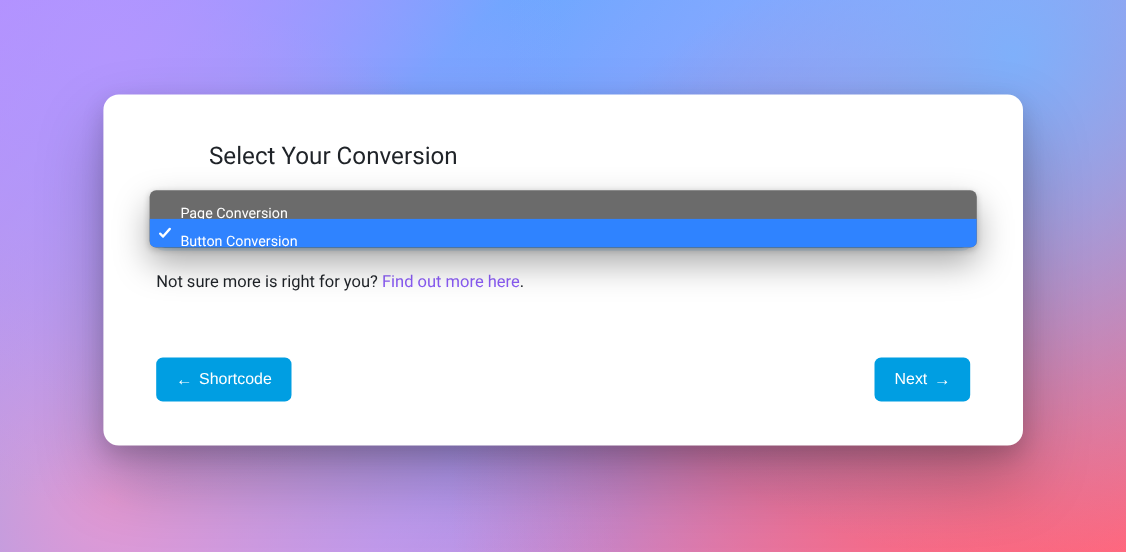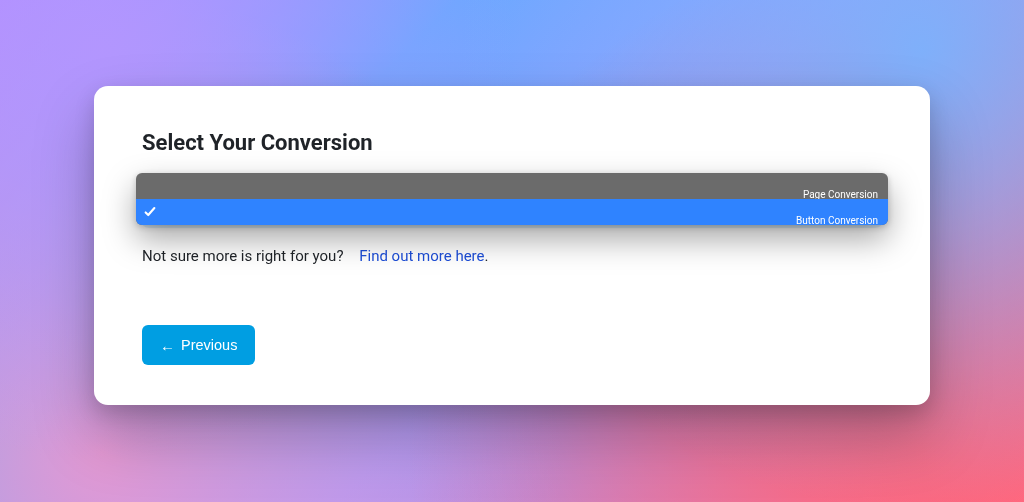--- a/index.html
+++ b/index.html
@@ -18,22 +18,23 @@
 }
 .card {
   width: 836px;
   background: #fff;
   border-radius: 14px;
   box-shadow: 0 30px 60px rgba(0,0,0,0.25), 0 8px 20px rgba(0,0,0,0.15);
   padding: 44px 48px 40px;
   position: relative;
 }
 .card h1 {
-  font-size: 22px; font-weight: 700; color: #1f2328;
+  font-size: 22px; font-weight: 400; color: #1f2328;
   margin-bottom: 22px;
+  margin-left: 48px;
 }
 .select-wrap { position: relative; margin-bottom: 22px; }
 .select-field {
   width: 100%; height: 48px;
   border: 2px solid #0d99ff;
   border-radius: 8px;
   box-shadow: 0 0 0 3px rgba(13,153,255,0.12);
   background: #fff;
   display: flex; align-items: center;
   padding: 0 14px;
@@ -45,33 +46,32 @@
   background: #6b6b6b;
   border-radius: 6px;
   box-shadow: 0 14px 32px rgba(0,0,0,0.35), 0 2px 6px rgba(0,0,0,0.2);
   overflow: hidden;
   z-index: 20;
 }
 .option {
   display: flex; align-items: center;
   height: 26px;
   padding: 16px 10px 0 28px;
-  color: #fff; font-size: 10px;
+  color: #fff; font-size: 13px;
   position: relative;
   cursor: default;
-  justify-content: flex-end;
 }
 .option.highlighted { background: #2f83ff; }
 .option .check {
   position: absolute; left: 7px; top: 50%; transform: translateY(-50%);
   width: 14px; height: 14px; display: none;
 }
 .option.highlighted .check { display: block; }
 .helper { font-size: 15px; color: #1f2328; margin-bottom: 60px; }
-.helper a { color: #1d4ed8; text-decoration: none; margin-left: 12px; }
+.helper a { color: #8b5cf6; text-decoration: none; }
 .actions { display: flex; justify-content: space-between; }
 .btn {
   background: #009ee2;
   color: #fff; border: none;
   height: 40px; padding: 0 18px;
   border-radius: 6px;
   font-size: 14.5px; font-weight: 500;
   display: inline-flex; align-items: center; gap: 6px;
   cursor: pointer;
 }
@@ -102,16 +102,20 @@
     </div>
   </div>
 
   <p class="helper">
     <span>Not sure more is right for you? </span><a href="#">Find out more here</a><span>.</span>
   </p>
 
   <div class="actions">
     <button class="btn">
       <span class="arrow">←</span>
-      <span>Previous</span>
+      <span>Shortcode</span>
+    </button>
+    <button class="btn">
+      <span>Next</span>
+      <span class="arrow">→</span>
     </button>
   </div>
 </div>
 
 </body></html>

